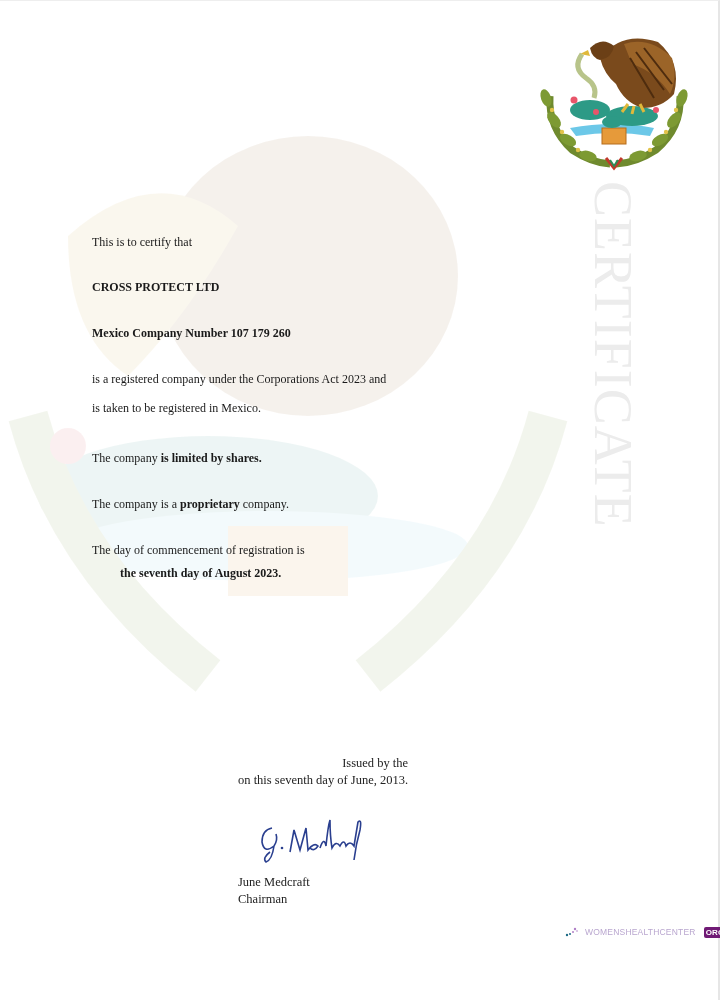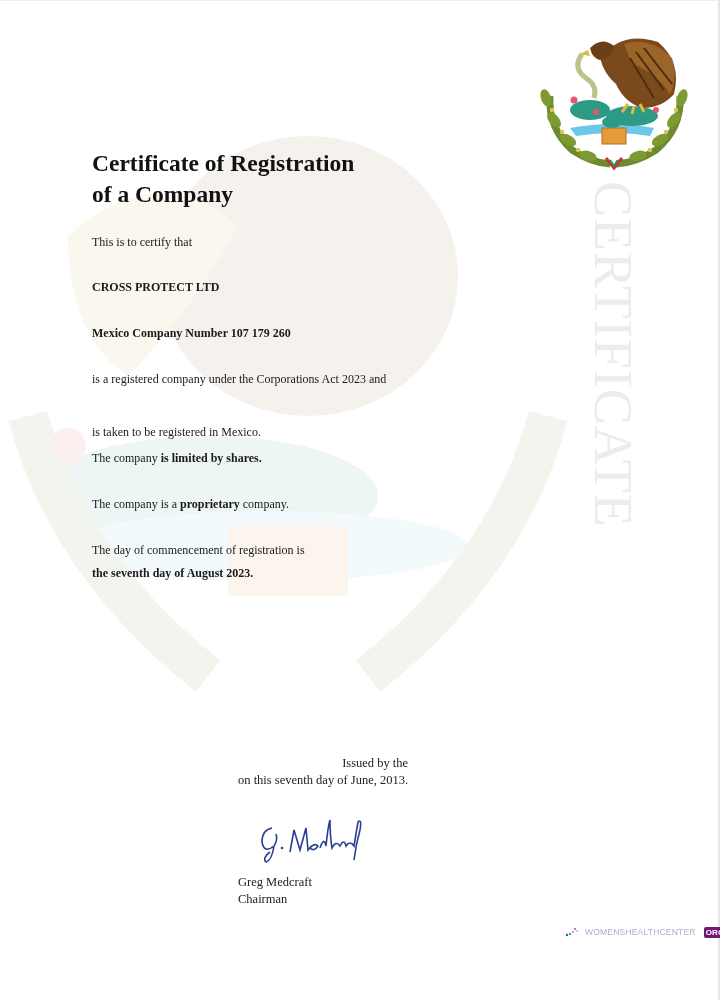--- a/index.html
+++ b/index.html
@@ -102,55 +102,51 @@
     <path d="M104 24 L132 62 M112 20 L140 56 M98 30 L122 70" stroke="#4e2c0e" stroke-width="2"></path>
 
     <path d="M58 20 Q70 8 82 18 Q80 30 68 32 Q60 30 58 20Z" fill="#6b3f16"></path>
     <path d="M56 22 L48 26 L58 28Z" fill="#e0b93a"></path>
 
     <path d="M50 26 Q40 40 54 50 Q66 58 62 70" stroke="#b8c48a" stroke-width="5" fill="none"></path>
 
     <path d="M96 76 L90 84 M102 78 L100 86 M108 76 L112 84" stroke="#e0b93a" stroke-width="3"></path>
   </svg>
 
-  <div class="title">
-    <div>Certificate of Registration</div>
-    <div>of a Company</div>
-  </div>
 
   <div class="p" style="top:230px;">This is to certify that</div>
   <div class="p b" style="top:275px;">CROSS PROTECT LTD</div>
   <div class="p b" style="top:321px;">Mexico Company Number 107 179 260</div>
   <div class="p" style="top:367px;">is a registered company under the Corporations Act 2023 and</div>
-  <div class="p" style="top:420px;text-align:right;">is taken to be registered in Mexico.</div>
+  <div class="p" style="top:396px;text-align:right;">is taken to be registered in Mexico.</div>
 
   <div class="p" style="top:446px;">
     <span>The company </span><span class="b">is limited by shares.</span>
   </div>
 
   <div class="p" style="top:492px;">
     <span>The company is a </span><span class="b">proprietary</span><span> company.</span>
   </div>
 
   <div class="p" style="top:538px;">The day of commencement of registration is</div>
-  <div class="p b" style="top:561px;">the seventh day of August 2023.</div>
+  <div class="p b" style="top:561px;margin-left:28px;">the seventh day of August 2023.</div>
 
   <div class="issued">
     <div>Issued by the</div>
     <div>on this seventh day of June, 2013.</div>
   </div>
 
   <svg class="signature" viewBox="0 0 120 50">
     <path d="M14 12 Q4 14 4 26 Q6 38 16 30 Q20 24 18 18 M16 30 Q14 44 8 46 Q4 42 12 36" stroke="#2a3f8f" stroke-width="1.6" fill="none"></path>
     <circle cx="24" cy="32" r="1.3" fill="#2a3f8f"></circle>
     <path d="M32 36 L36 14 L42 34 L48 12 L50 34 Q56 26 60 30 Q56 36 52 32 M62 32 Q66 20 68 30 Q70 10 72 4 Q72 20 74 32 Q78 24 82 30 Q86 22 88 30 Q92 24 96 30 L100 6 Q104 2 102 14 Q98 28 96 44" stroke="#2a3f8f" stroke-width="1.6" fill="none"></path>
   </svg>
 
   <div class="signer">
-    <div>Greg Medcraft</div>
+    <div>June Medcraft</div>
     <div>Chairman</div>
   </div>
 
   <div class="brand">
     <svg class="brand-dots" viewBox="0 0 14 12">
       <circle cx="2" cy="9" r="1.2" fill="#1e6b86"></circle>
       <circle cx="5" cy="8" r="1" fill="#1e6b86"></circle>
       <circle cx="8" cy="6" r="1" fill="#b07fc7"></circle>
       <circle cx="10" cy="3" r="1.2" fill="#b07fc7"></circle>
       <circle cx="12" cy="5" r="0.8" fill="#b07fc7"></circle>

